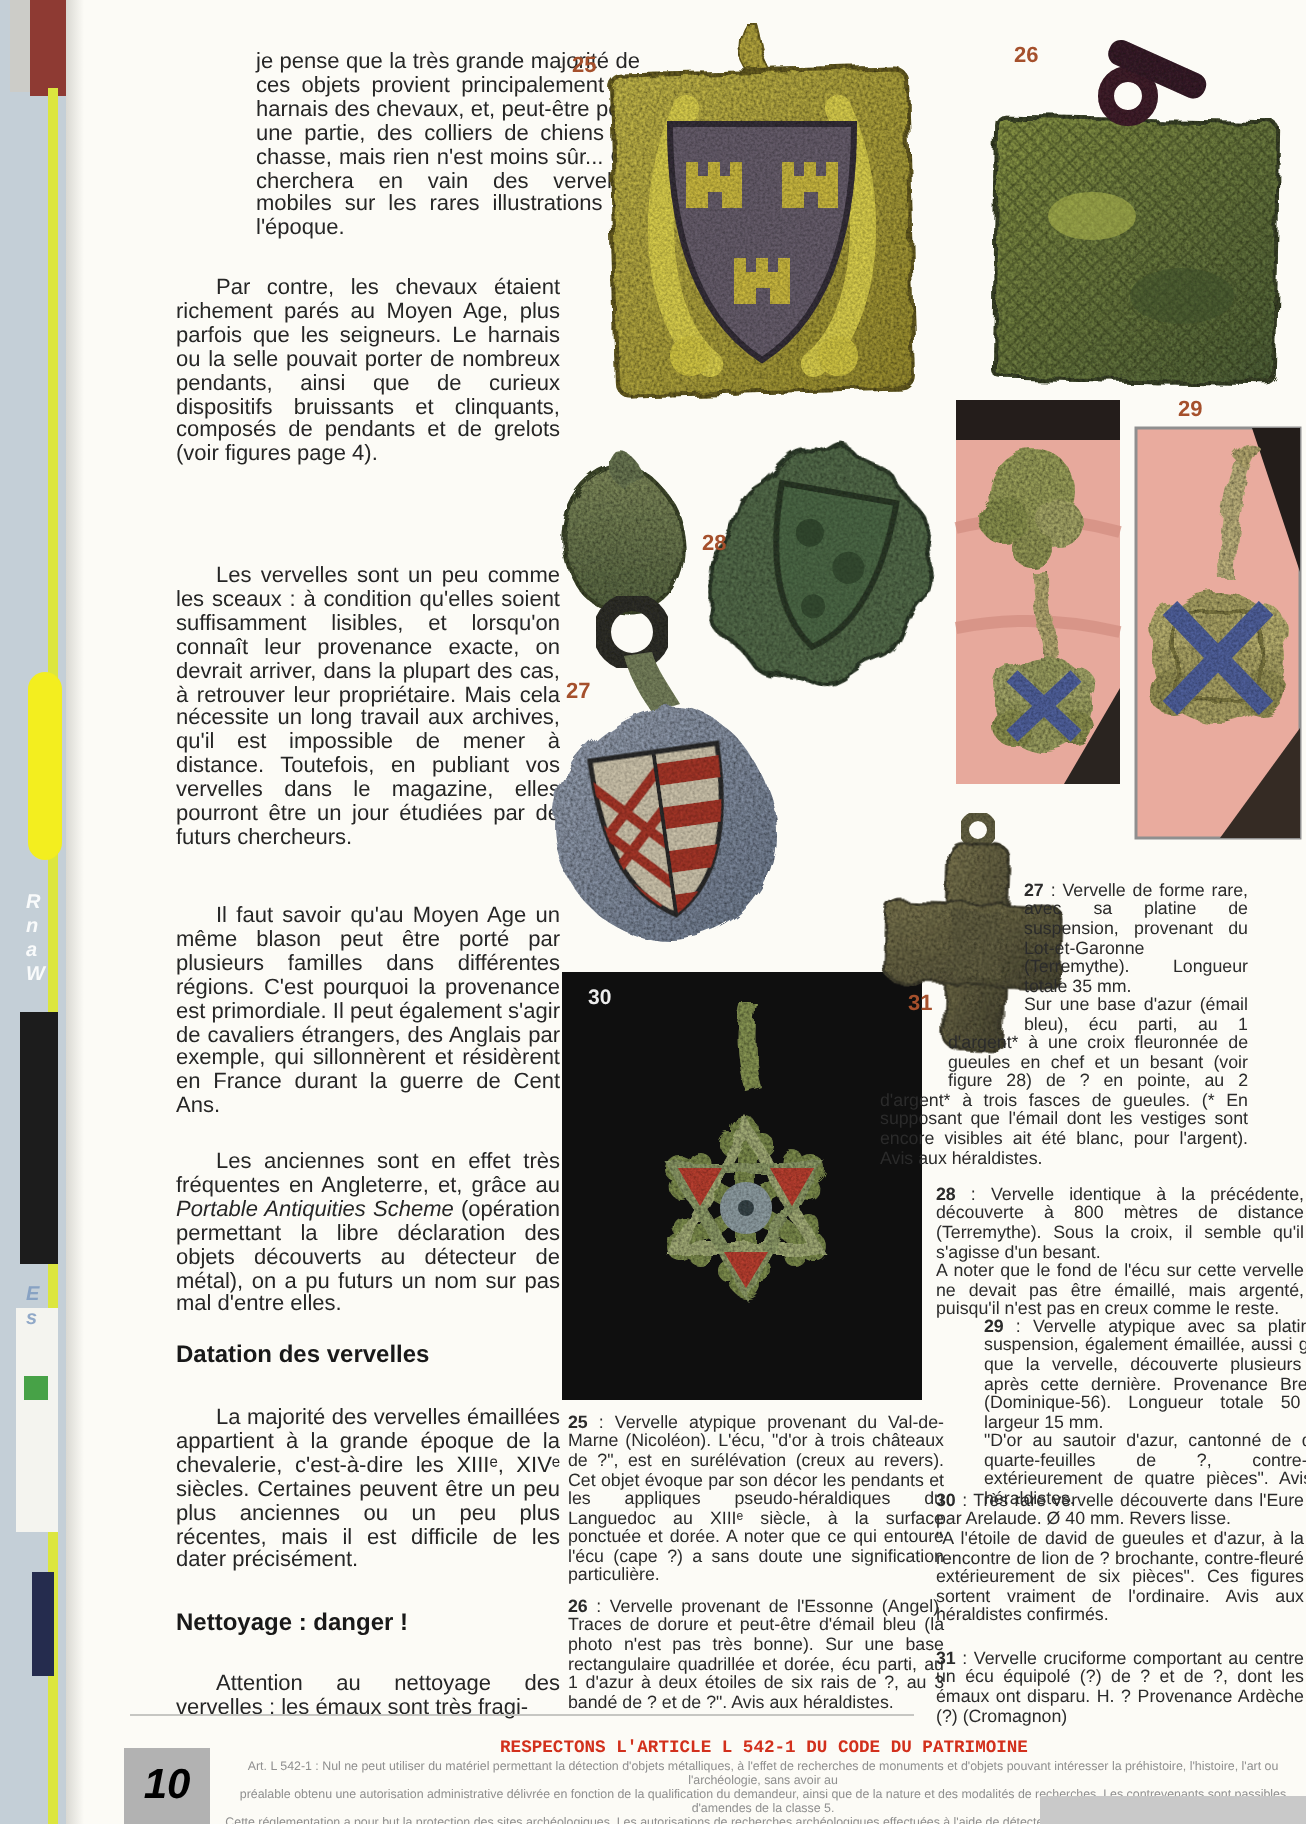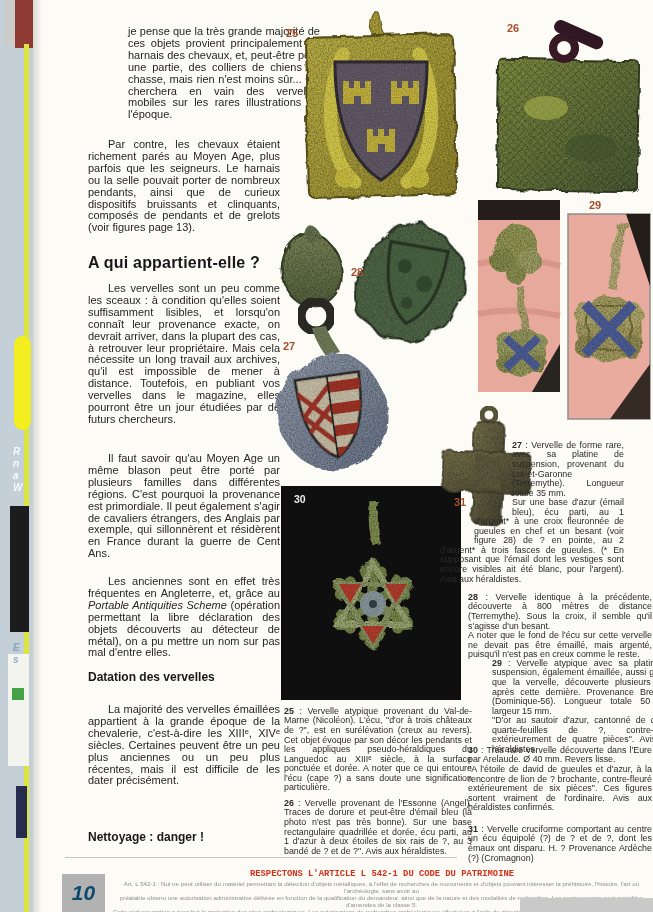--- a/index.html
+++ b/index.html
@@ -37,21 +37,21 @@
   .wrapspacer { float:left; clear:left; display:block; }
 
   
   .figlabel { position:absolute; font-weight:bold; font-size:11px; color:#a5502c; }
   .figlabel-white { color:#ededed; font-size:10.5px; }
   .figsvg { position:absolute; }
 
   
   .foot-rule { position:absolute; left:65px; top:857px; width:392px; height:1px; background:#c6c6c2; }
   .pagenum-box { position:absolute; left:62px; top:874px; width:43px; height:38px; background:#b2b2b2;
-                 color:#0c4a6e; font-weight:bold; font-style:italic; font-size:21px;
+                 color:#000000; font-weight:bold; font-style:italic; font-size:21px;
                  display:flex; align-items:center; justify-content:center; }
   .foot-title { position:absolute; left:112px; top:869px; width:540px; text-align:center;
                 color:#d2301c; font-weight:bold; font-size:8.8px;font-family:Liberation Mono, monospace; }
   .foot-legal { position:absolute; left:110px; top:880px; width:543px; text-align:center;
                 color:#8f8f8f; font-size:6.2px; line-height:7px; white-space:pre-line; }
   .foot-greybar { position:absolute; left:520px; top:898px; width:133px; height:14px; background:#c9c9c9; }
 </style>
 </head>
 <body>
 
@@ -124,28 +124,28 @@
   <div class="edge-green"></div>
   <div class="edge-navy"></div>
   <div class="edge-letters" style="top:446px;">R
 n
 a
 W</div>
   <div class="edge-letters" style="top:642px; color:rgba(120,150,190,.8);">E
 s</div>
 
   <p class="body-text no-indent" style="top:15px;margin-left:40px;">je pense que la très grande majorité de ces objets provient principalement du harnais des chevaux, et, peut-être pour une partie, des colliers de chiens de chasse, mais rien n'est moins sûr... On cherchera en vain des vervelles mobiles sur les rares illustrations de l'époque.</p>
-  <p class="body-text" style="top:128px;">Par contre, les chevaux étaient richement parés au Moyen Age, plus parfois que les seigneurs. Le harnais ou la selle pouvait porter de nombreux pendants, ainsi que de curieux dispositifs bruissants et clinquants, composés de pendants et de grelots (voir figures page 13).</p>
-  <h2 class="sec-heading h-red" style="top:241px;">A qui appartient-elle ?</h2>
+  <p class="body-text" style="top:128px;">Par contre, les chevaux étaient richement parés au Moyen Age, plus parfois que les seigneurs. Le harnais ou la selle pouvait porter de nombreux pendants, ainsi que de curieux dispositifs bruissants et clinquants, composés de pendants et de grelots (voir figures page 4).</p>
   <p class="body-text" style="top:272px;">Les vervelles sont un peu comme les sceaux : à condition qu'elles soient suffisamment lisibles, et lorsqu'on connaît leur provenance exacte, on devrait arriver, dans la plupart des cas, à retrouver leur propriétaire. Mais cela nécessite un long travail aux archives, qu'il est impossible de mener à distance. Toutefois, en publiant vos vervelles dans le magazine, elles pourront être un jour étudiées par de futurs chercheurs.</p>
   <p class="body-text" style="top:442px;">Il faut savoir qu'au Moyen Age un même blason peut être porté par plusieurs familles dans différentes régions. C'est pourquoi la provenance est primordiale. Il peut également s'agir de cavaliers étrangers, des Anglais par exemple, qui sillonnèrent et résidèrent en France durant la guerre de Cent Ans.</p>
-  <p class="body-text" style="top:565px;"><span>Les anciennes sont en effet très fréquentes en Angleterre, et, grâce au </span><i>Portable Antiquities Scheme</i><span> (opération permettant la libre déclaration des objets découverts au détecteur de métal), on a pu mettre un nom sur pas mal d'entre elles.</span></p>
+  <p class="body-text" style="top:565px;"><span>Les anciennes sont en effet très fréquentes en Angleterre, et, grâce au </span><i>Portable Antiquities Scheme</i><span> (opération permettant la libre déclaration des objets découverts au détecteur de métal), on a pu futurs un nom sur pas mal d'entre elles.</span></p>
   <h2 class="sec-heading h-blk" style="top:660px;">Datation des vervelles</h2>
   <p class="body-text" style="top:693px;">La majorité des vervelles émaillées appartient à la grande époque de la chevalerie, c'est-à-dire les XIIIᵉ, XIVᵉ siècles. Certaines peuvent être un peu plus anciennes ou un peu plus récentes, mais il est difficile de les dater précisément.</p>
-  <h2 class="sec-heading h-blk" style="top:820px;">Nettoyage : danger !</h2>
+  <h2 class="sec-heading h-blk" style="top:794px;">Nettoyage : danger !</h2>
+  <p class="body-text" style="top:826px;">Attention au nettoyage des vervelles : les émaux sont très fragi-</p>
 
   <svg class="figsvg" style="left:283px; top:10px;" width="188" height="200" viewBox="0 0 188 200">
     <g filter="url(#relic)">
       <path d="M90 2 C85 10 86 20 92 27 L102 25 C97 16 97 8 95 2 Z" fill="#c9b945" stroke="#7a6d20"></path>
       <rect x="24" y="26" width="148" height="160" rx="6" transform="rotate(-1.5 98 106)" fill="url(#goldG)" stroke="#6f6520" stroke-width="2"></rect>
     </g>
     <g filter="url(#grain)">
       <path d="M60 44 C40 88 44 150 72 172" stroke="#e8dc52" stroke-width="13" fill="none" stroke-linecap="round"></path>
       <path d="M136 44 C156 88 152 150 124 172" stroke="#e8dc52" stroke-width="13" fill="none" stroke-linecap="round"></path>
       <circle cx="62" cy="168" r="10" fill="#e0d348"></circle>

